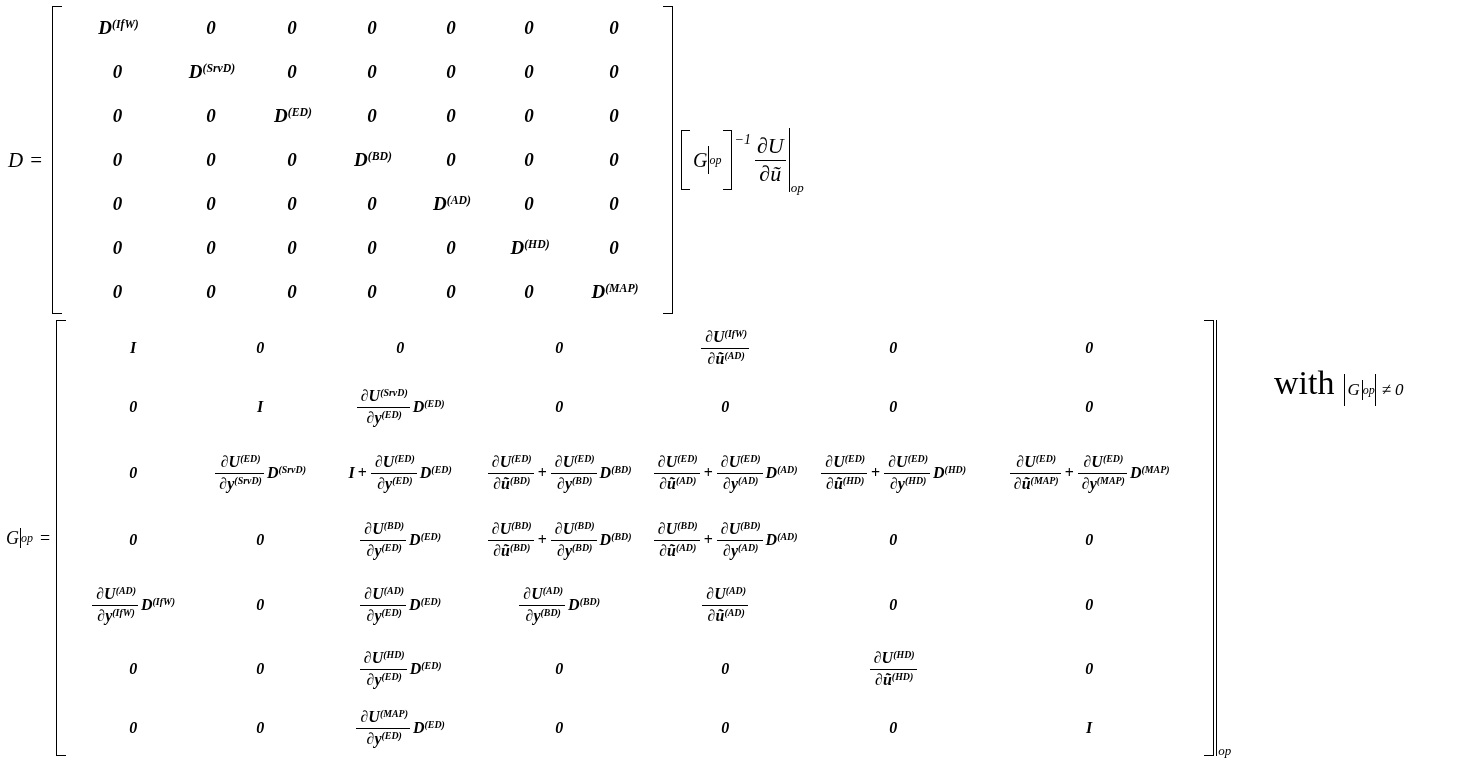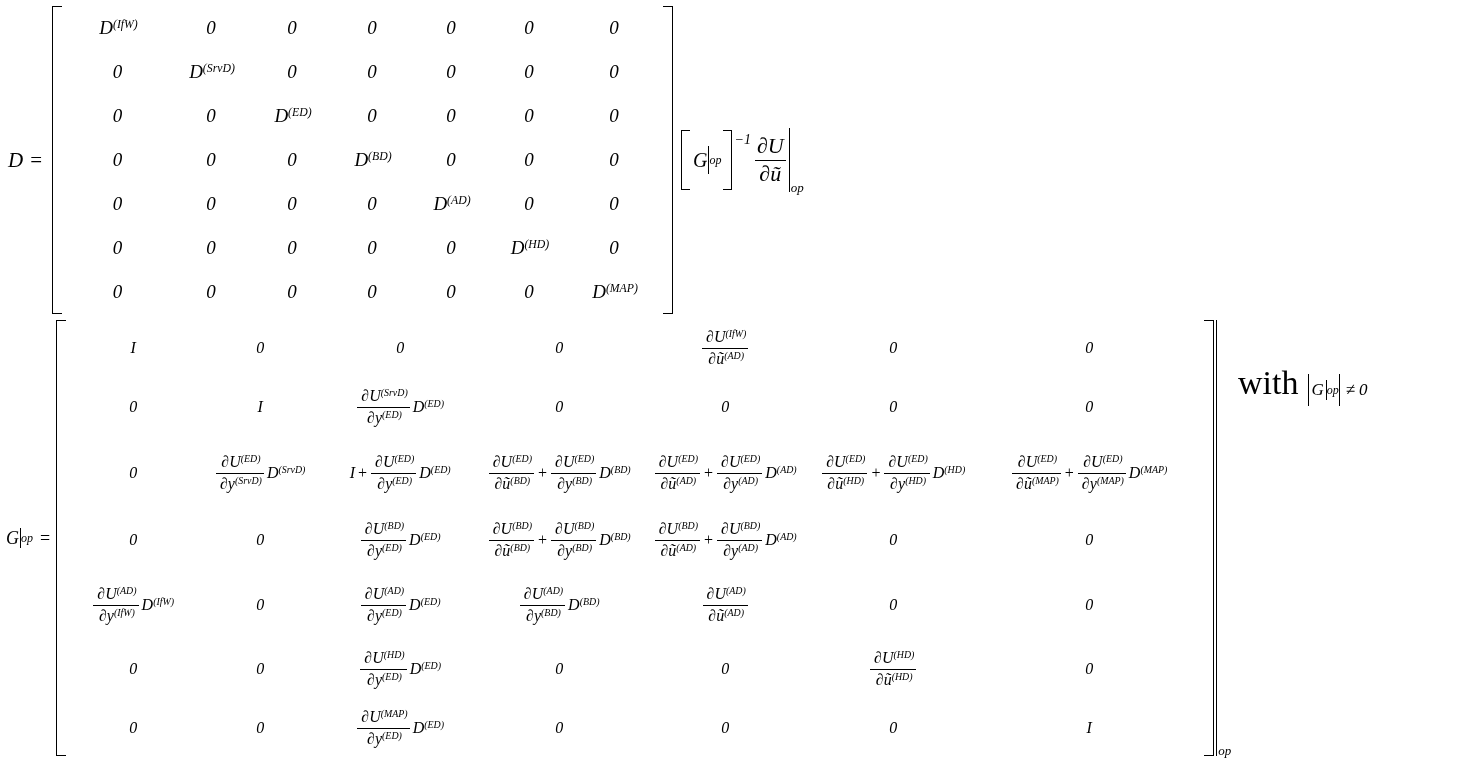--- a/index.html
+++ b/index.html
@@ -16,21 +16,21 @@
   .lhs .eqs{margin-left:7px;font-style:normal;}
   .lhs2{font-size:18px;margin-right:6px;}
 
   
   .brk{align-self:stretch;width:9px;border:1.5px solid #000;}
   .brk.l{border-right:none;margin-right:3px;}
   .brk.r{border-left:none;margin-left:3px;}
   .vline{align-self:stretch;width:0;border-left:1.5px solid #000;margin-left:2px;}
   .opsub-bottom{align-self:flex-end;font-size:13px;font-style:italic;transform:translateY(3px);margin-left:1px;}
 
-  .grid{display:grid;align-items:center;justify-items:center;}
+  .grid{display:grid;align-items:center;justify-items:center;font-weight:bold;}
   #m1{grid-template-columns:105px 82px 80px 80px 78px 78px 92px;grid-auto-rows:44px;font-size:19px;}
   #m2{grid-template-columns:128px 126px 154px 164px 168px 168px 224px;
       grid-template-rows:56px 62px 70px 64px 66px 62px 56px;font-size:16px;}
 
   .cell{display:inline-flex;align-items:center;justify-content:center;white-space:nowrap;}
   .sym{font-style:italic;}
   .op{font-style:normal;margin:0 3px;}
   .tw{display:inline-block;white-space:nowrap;margin-left:2px;font-style:italic;}
   .fsup{font-size:0.62em;font-style:italic;position:relative;top:-0.5em;}
   .frac{display:inline-flex;flex-direction:column;align-items:center;margin:0 1px;}
@@ -48,21 +48,21 @@
   .ebar.h20{height:20px;vertical-align:-6px;margin-left:1px;}
   .esub{font-size:12px;font-style:italic;vertical-align:-7px;}
   .invsup{font-size:14px;font-style:italic;position:relative;top:-20px;margin:0 3px 0 2px;}
   .bigfrac{font-size:22px;}
   .bigfrac .fl{line-height:1.1;}
   .evalgrp{display:inline-flex;align-items:flex-end;margin-left:2px;}
   .evalgrp .vb{width:0;border-left:1.4px solid #000;height:64px;}
   .evalgrp .esb{font-size:13px;font-style:italic;transform:translateY(4px);margin-left:1px;}
 
   
-  #with{position:absolute;left:1238px;top:360px;display:flex;align-items:center;}
+  #with{position:absolute;left:1274px;top:360px;display:flex;align-items:center;}
   .withword{font-size:34px;font-style:normal;margin-right:10px;}
   .det{display:inline-flex;align-items:center;font-size:17px;margin-top:14px;}
   .cbar{display:inline-block;width:0;border-left:1.3px solid #000;height:32px;}
   .det .gsm{font-style:italic;margin:0 1px 0 2px;}
   .det .neq{font-style:normal;margin:0 4px 0 6px;}
 </style>
 </head>
 <body>
 
 <div class="canvas">

